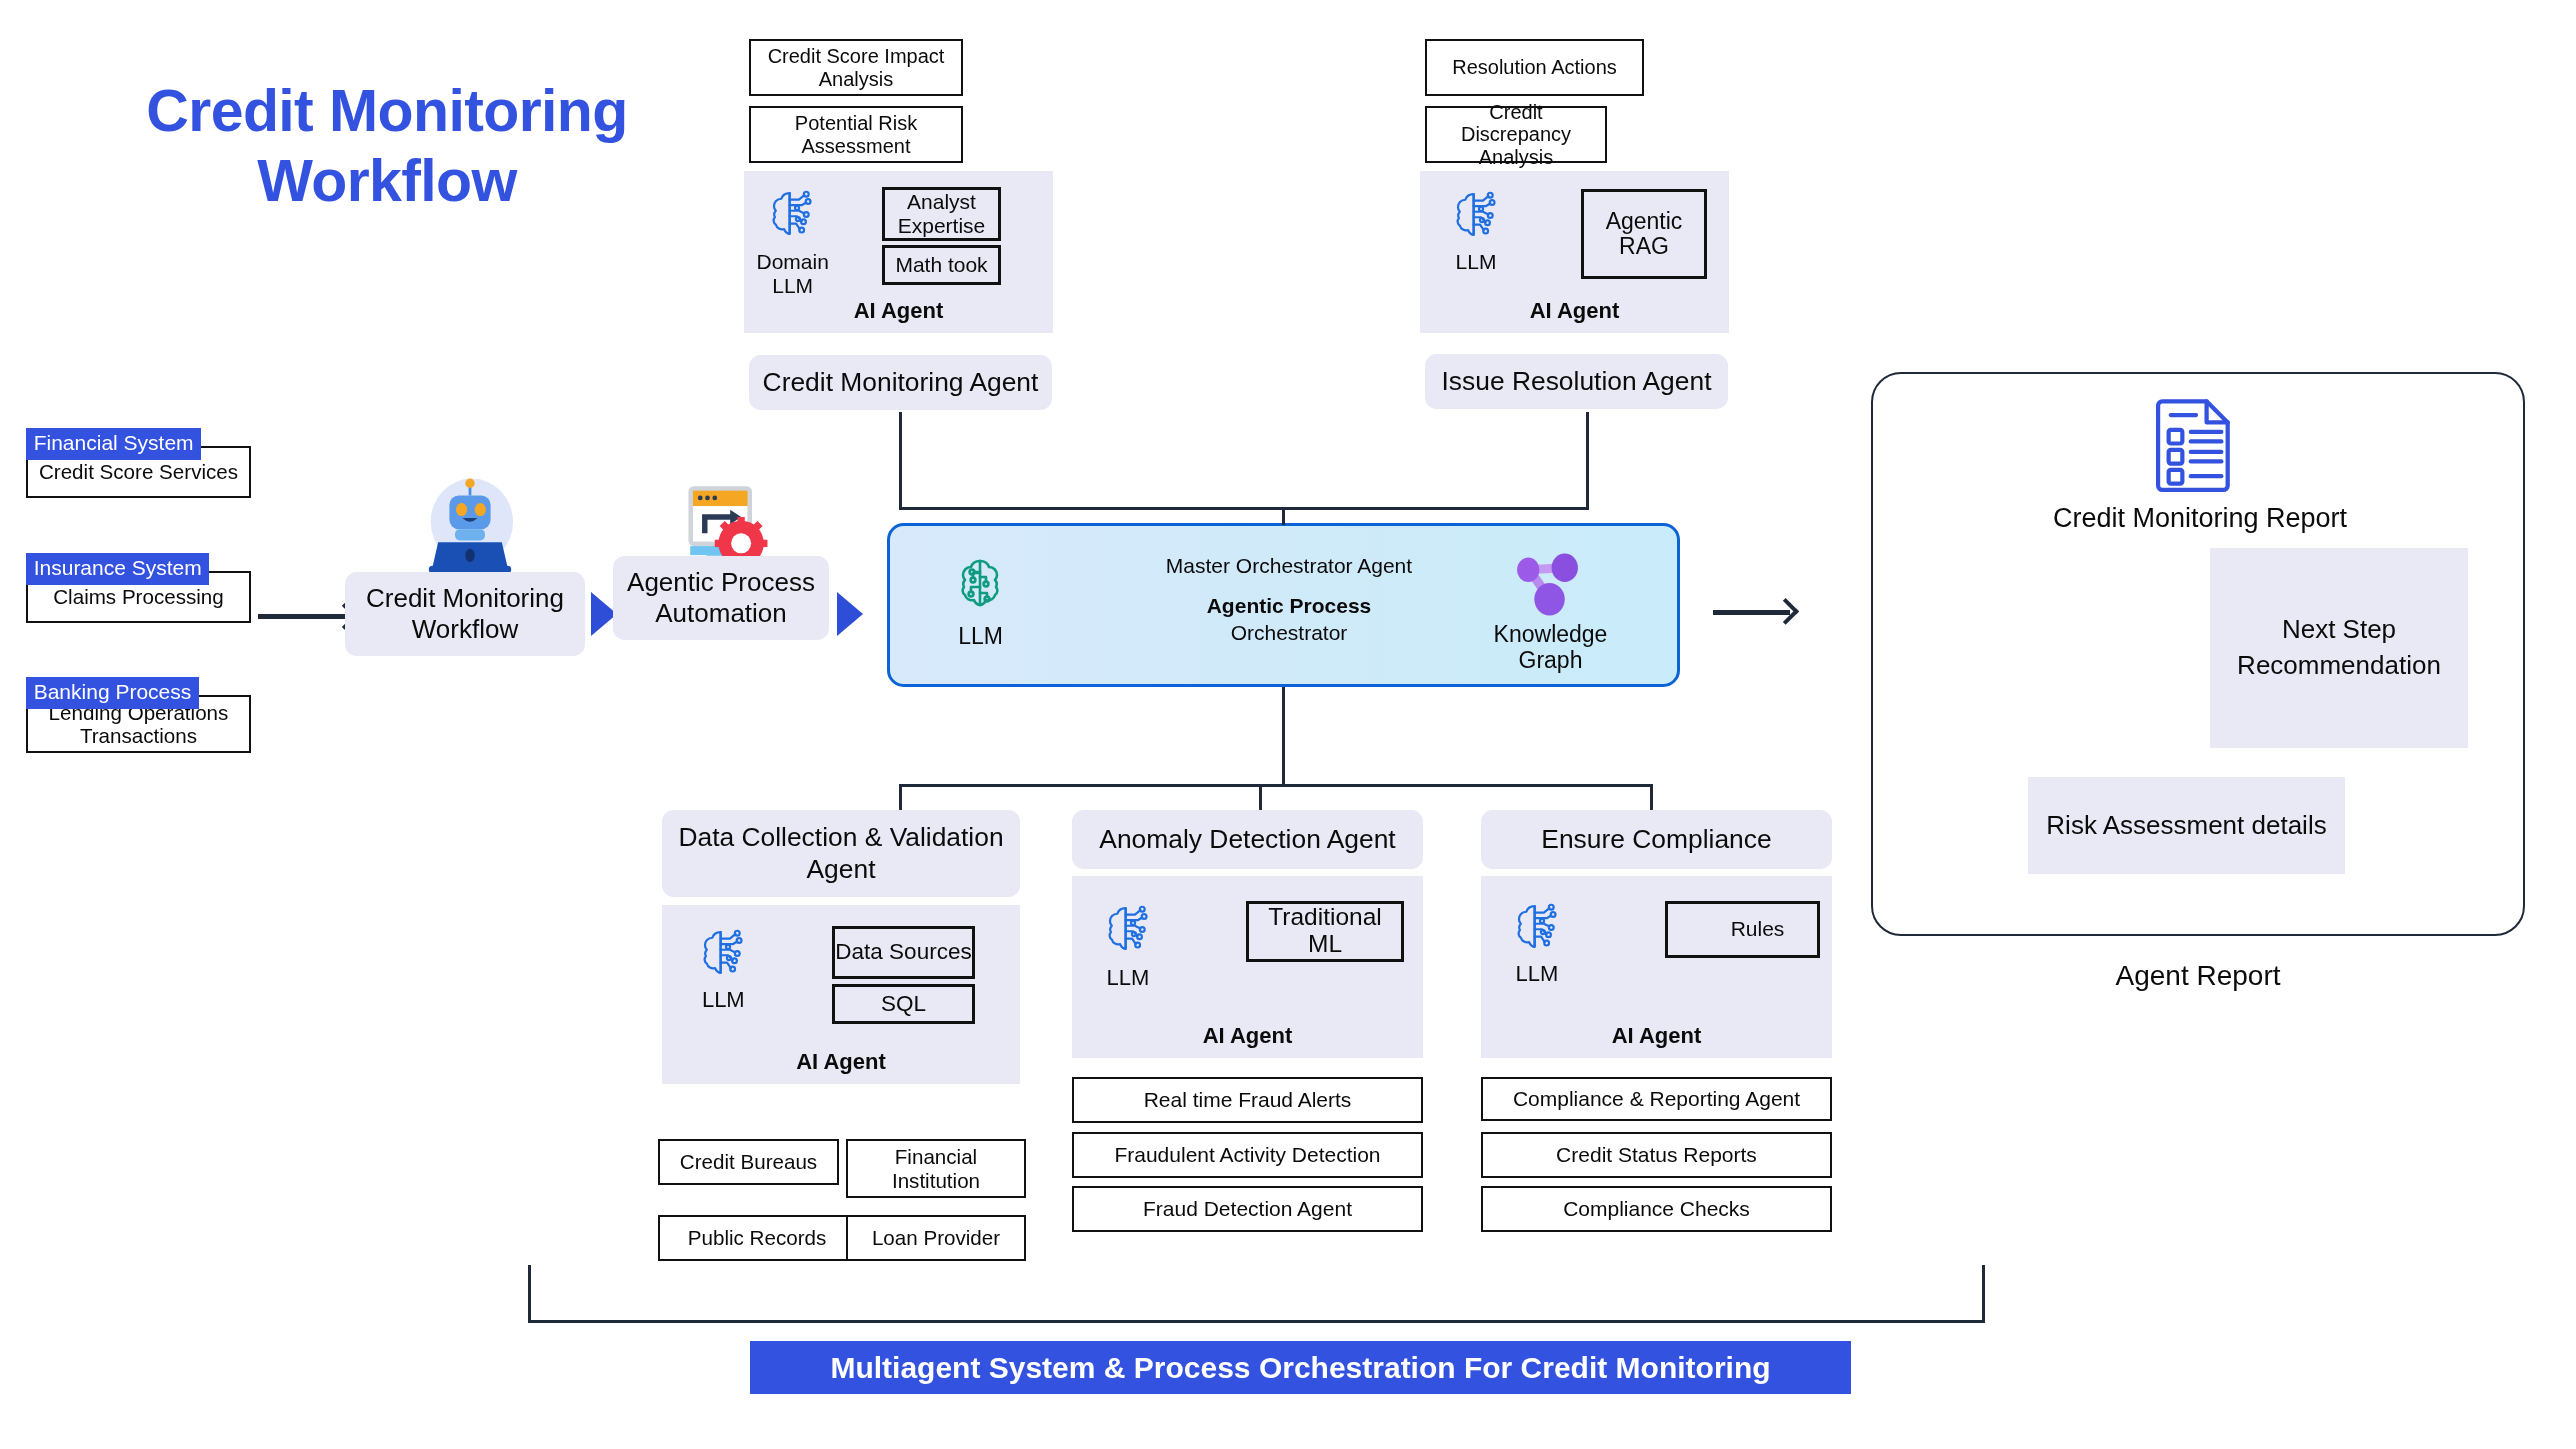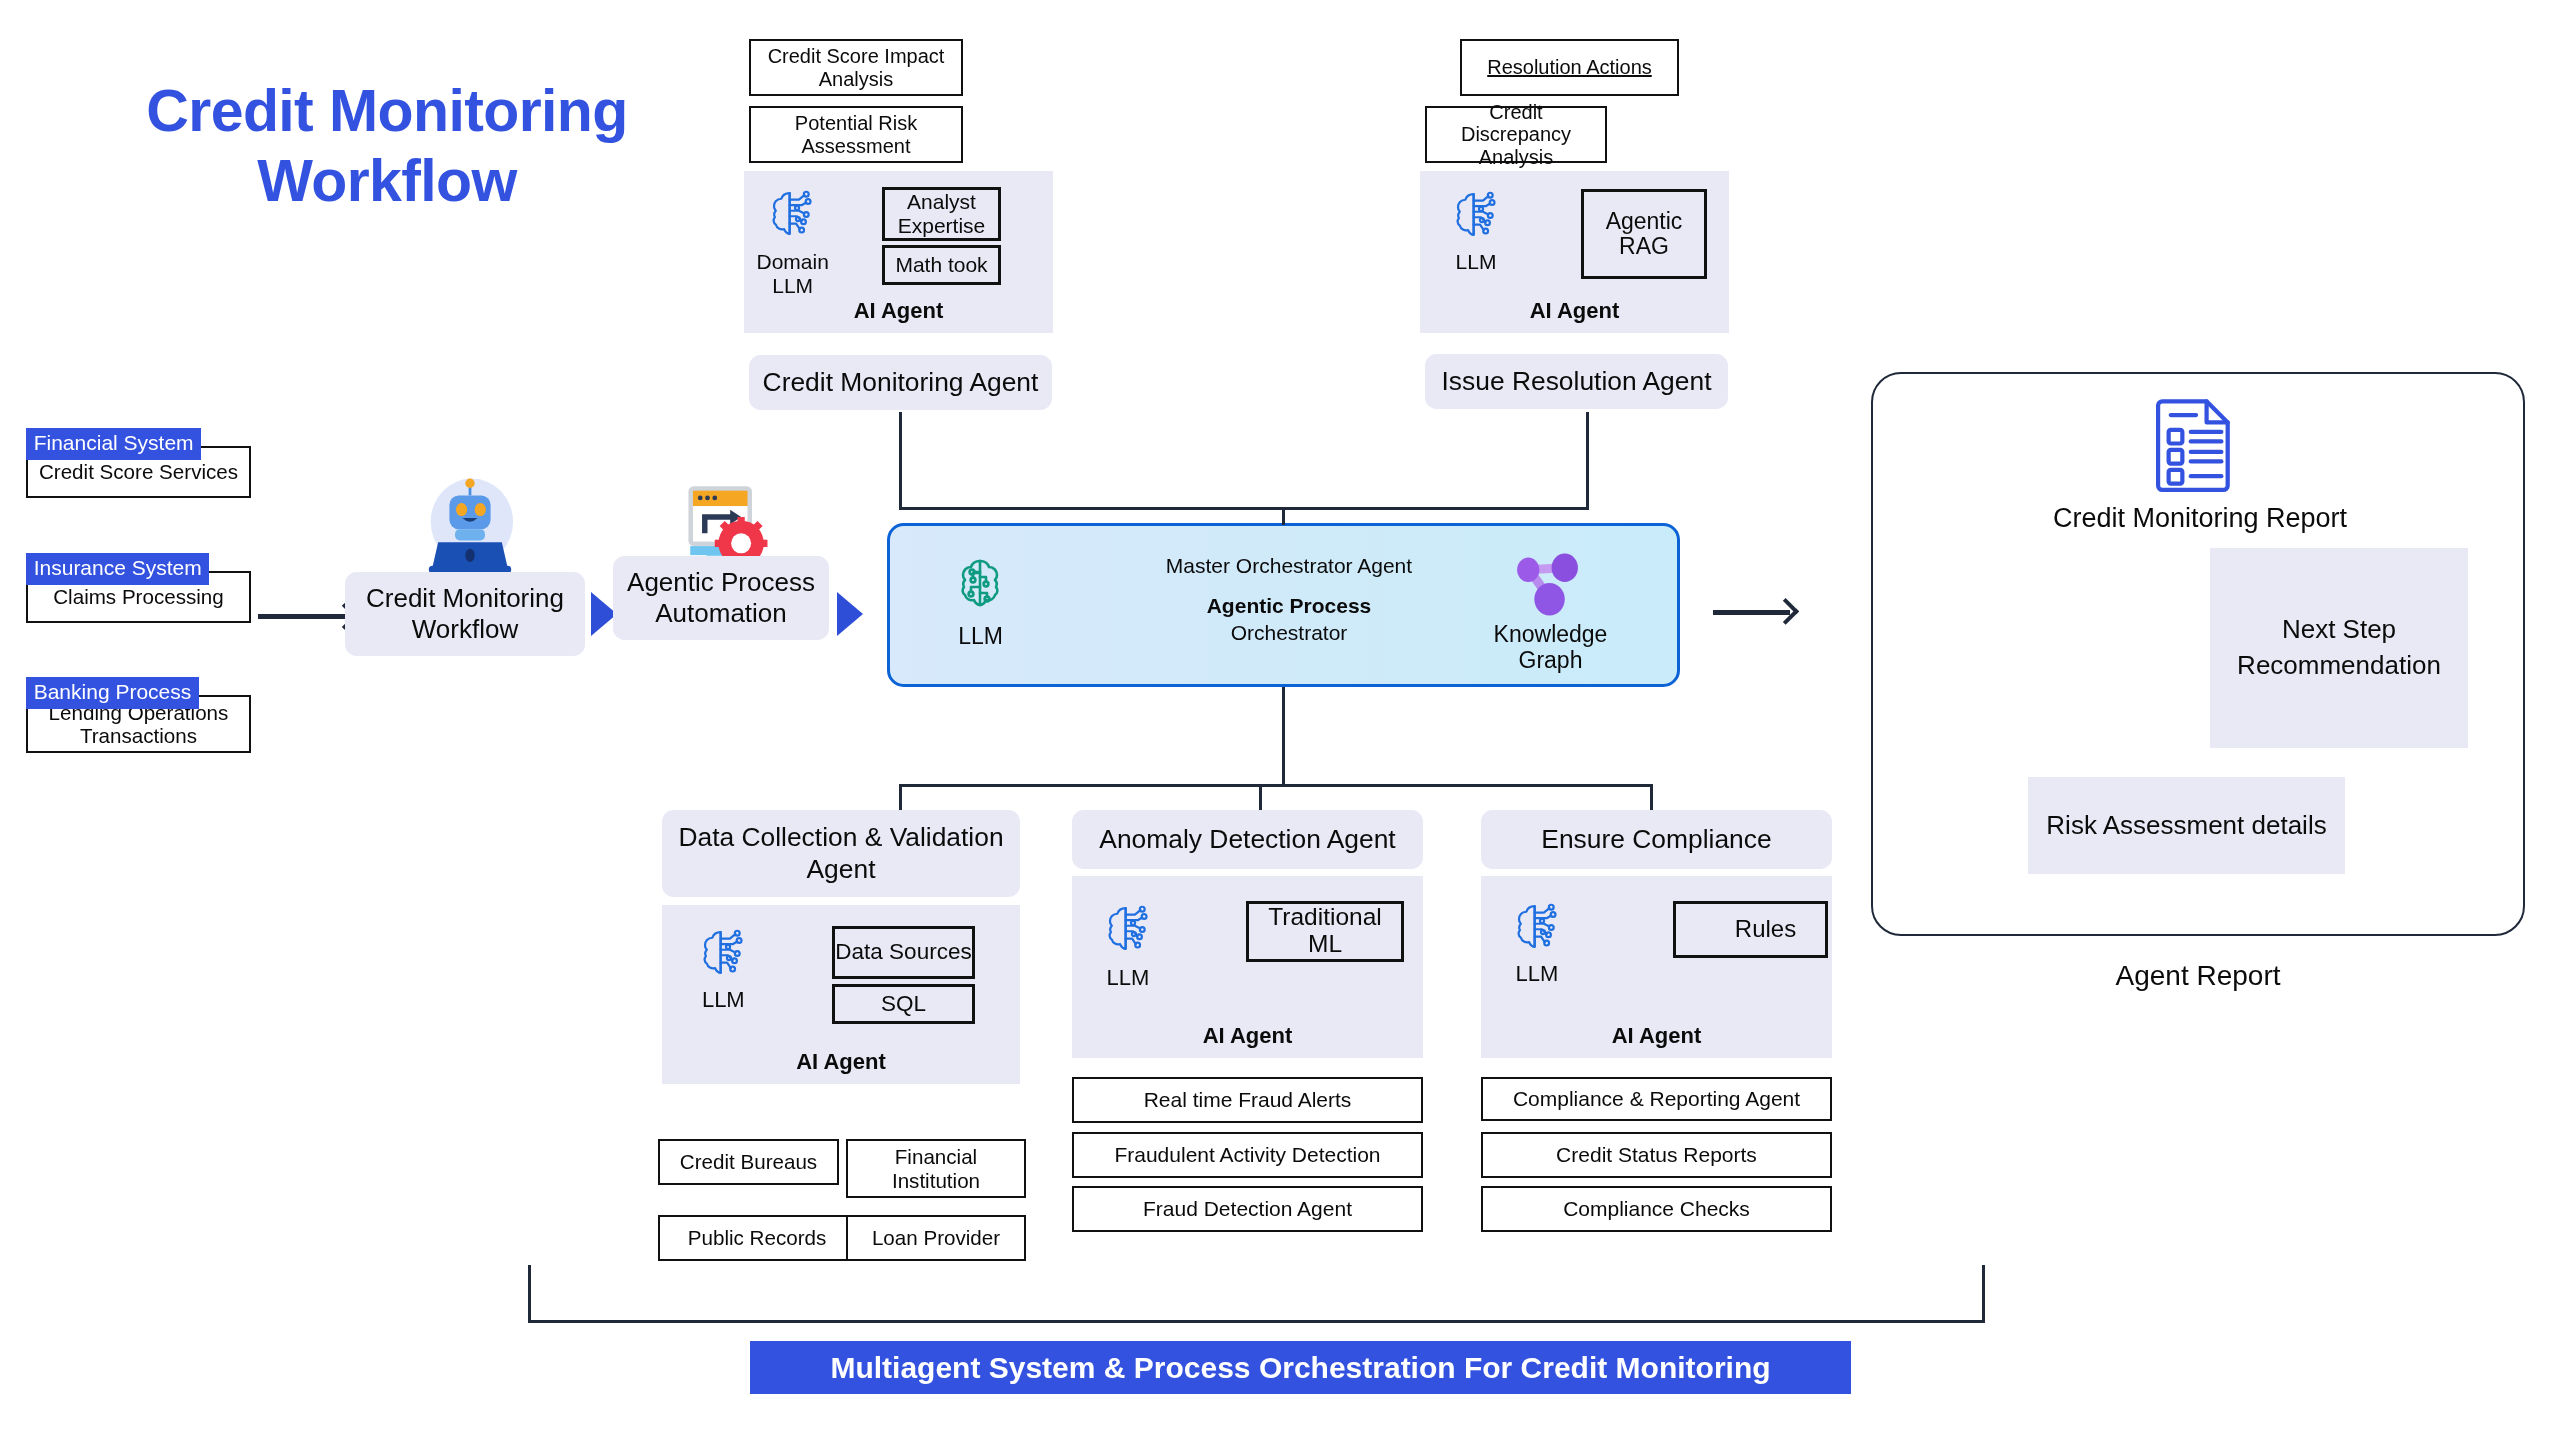--- a/index.html
+++ b/index.html
@@ -202,21 +202,21 @@
   </div>
   <div class="abs llm-label" style="left:5.2px;top:79px;width:87px;font-size:21px;">Domain LLM</div>
   <div class="abs lbox" style="left:138px;top:15.5px;width:119px;height:54px;font-size:21px;">Analyst Expertise</div>
   <div class="abs lbox" style="left:138px;top:74px;width:119px;height:40px;font-size:21px;">Math took</div>
   <div class="ai-agent-label">AI Agent</div>
 </div>
 <div class="abs lpill" style="left:749px;top:355px;width:303px;height:55px;font-size:26.4px;">
   <span>Credit Monitoring Agent</span>
 </div>
 
-<div class="abs wbox" style="left:1460px;top:39px;width:219px;height:57px;font-size:20px;padding:0 13px;text-decoration:underline;">Resolution Actions</div>
+<div class="abs wbox" style="left:1425px;top:39px;width:219px;height:57px;font-size:20px;padding:0 13px;">Resolution Actions</div>
 <div class="abs wbox" style="left:1425px;top:106px;width:182px;height:57px;font-size:20px;padding:0 6.4px;">Credit Discrepancy Analysis</div>
 <div class="abs lpanel" style="left:1420px;top:171px;width:309px;height:162px;">
   <div class="abs" style="left:26px;top:14px;width:59px;height:59px;">
     <svg viewBox="0 0 64 64" width="59" height="59" fill="none" stroke="#1f6fe0" stroke-width="2.4" stroke-linecap="round" stroke-linejoin="round">
       <path d="M30 10c-5 0-8 3-9 6-5 0-8 4-8 8 0 2 1 4 2 5-2 2-2 5-1 7-2 2-2 6 1 8 1 4 5 6 9 5 1 3 4 5 6 5V10z"></path>
       <line x1="30" y1="10" x2="30" y2="54"></line>
       <path d="M30 17h10l6-5"></path>
         <circle cx="48" cy="11" r="2.6"></circle>
       <path d="M30 23h13l5-3"></path>
         <circle cx="50" cy="19" r="2.6"></circle>
@@ -316,21 +316,21 @@
         <circle cx="48" cy="33" r="2.6"></circle>
       <path d="M30 35h8l5 5"></path>
         <circle cx="45" cy="41" r="2.6"></circle>
       <path d="M30 43h7l4 6"></path>
         <circle cx="43" cy="50" r="2.6"></circle>
       <circle cx="38" cy="26" r="2.2"></circle>
         <circle cx="39" cy="38" r="2.2"></circle>
     </svg>
   </div>
   <div class="abs llm-label" style="left:14px;top:85px;width:84px;font-size:22px;">LLM</div>
-  <div class="abs lbox" style="left:192px;top:24.5px;width:155px;height:57px;font-size:24px;padding-left:30px;">Rules</div>
+  <div class="abs lbox" style="left:184px;top:24.5px;width:155px;height:57px;font-size:21px;padding-left:30px;">Rules</div>
   <div class="ai-agent-label">AI Agent</div>
 </div>
 <div class="abs wbox" style="left:1481px;top:1077px;width:351px;height:44px;font-size:21px;">Compliance &amp; Reporting Agent</div>
 <div class="abs wbox" style="left:1481px;top:1132px;width:351px;height:46px;font-size:21px;">Credit Status Reports</div>
 <div class="abs wbox" style="left:1481px;top:1186px;width:351px;height:46px;font-size:21px;">Compliance Checks</div>
 
 <div class="abs vline" style="left:528px;top:1265px;width:3.2px;height:58px;"></div>
 <div class="abs hline" style="left:528px;top:1320px;width:1457px;"></div>
 <div class="abs vline" style="left:1982px;top:1265px;width:3.2px;height:58px;"></div>
 

